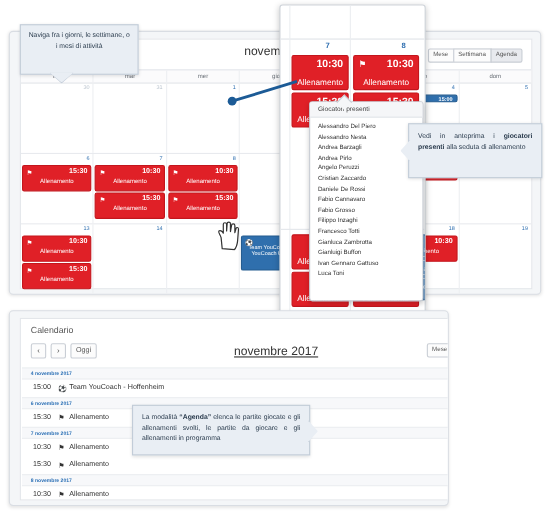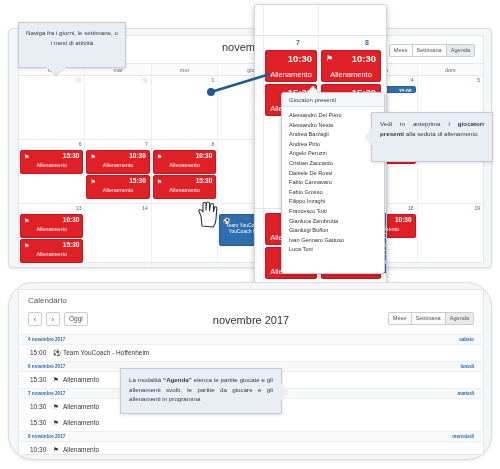--- a/index.html
+++ b/index.html
@@ -57,24 +57,24 @@
     color:#fff; overflow:hidden;
   }
   .ev.training { background:#e02027; border:1px solid #c3161d;}
   .ev.match { background:#2f6fad; border:1px solid #255c90;}
   .ev .ev-time { position:absolute; top:1px; right:3px; font-size:6.5px; font-weight:bold;}
   .ev .ev-icon { position:absolute; top:2px; left:3px; font-size:6px; }
   .ev .ev-label { position:absolute; left:0; right:0; top:11px; text-align:center; font-size:5.5px;}
   .ev.match .ev-label { top:7px; line-height:1.25; font-size:5px; }
 
   
-  #agenda-panel { left:8px; top:282px; width:484px; height:178px; background:#f4f6f8; overflow:hidden;border-radius:25px;}
+  #agenda-panel { left:8px; top:282px; width:400px; height:178px; background:#f4f6f8; overflow:hidden;}
   .agenda-inner { position:absolute; left:9px; top:6px; width:466px; height:166px; background:#fff; border:1px solid #e3e6ea;}
   .agenda-head-title { position:absolute; left:9px; top:6px; font-size:8px; color:#555; }
-  .agenda-title { position:absolute; left:0; right:0; top:24px; text-align:center; font-size:11px; color:#333;}
+  .agenda-title { position:absolute; left:0; right:0; top:24px; text-align:center; font-size:11px; color:#333;text-decoration:underline;}
   .agenda-toolbar { position:absolute; left:9px; top:22px; display:flex; gap:4px;}
   .agenda-btns { position:absolute; right:9px; top:22px; display:flex;}
   .agenda-list { position:absolute; left:1px; right:1px; top:44px; bottom:1px; }
   .ag-dayrow {
     height:11px; background:#f7f8fa; border-top:1px solid #eceef1; border-bottom:1px solid #eceef1;
     position:relative;
   }
   .ag-dayrow .ag-date { position:absolute; left:8px; top:2px; font-size:4.6px; font-weight:bold; color:#2a6fb5;}
   .ag-dayrow .ag-dow { position:absolute; right:8px; top:2px; font-size:4.6px; font-weight:bold; color:#2a6fb5;}
   .ag-evrow-inner { position:relative; height:16px; }

